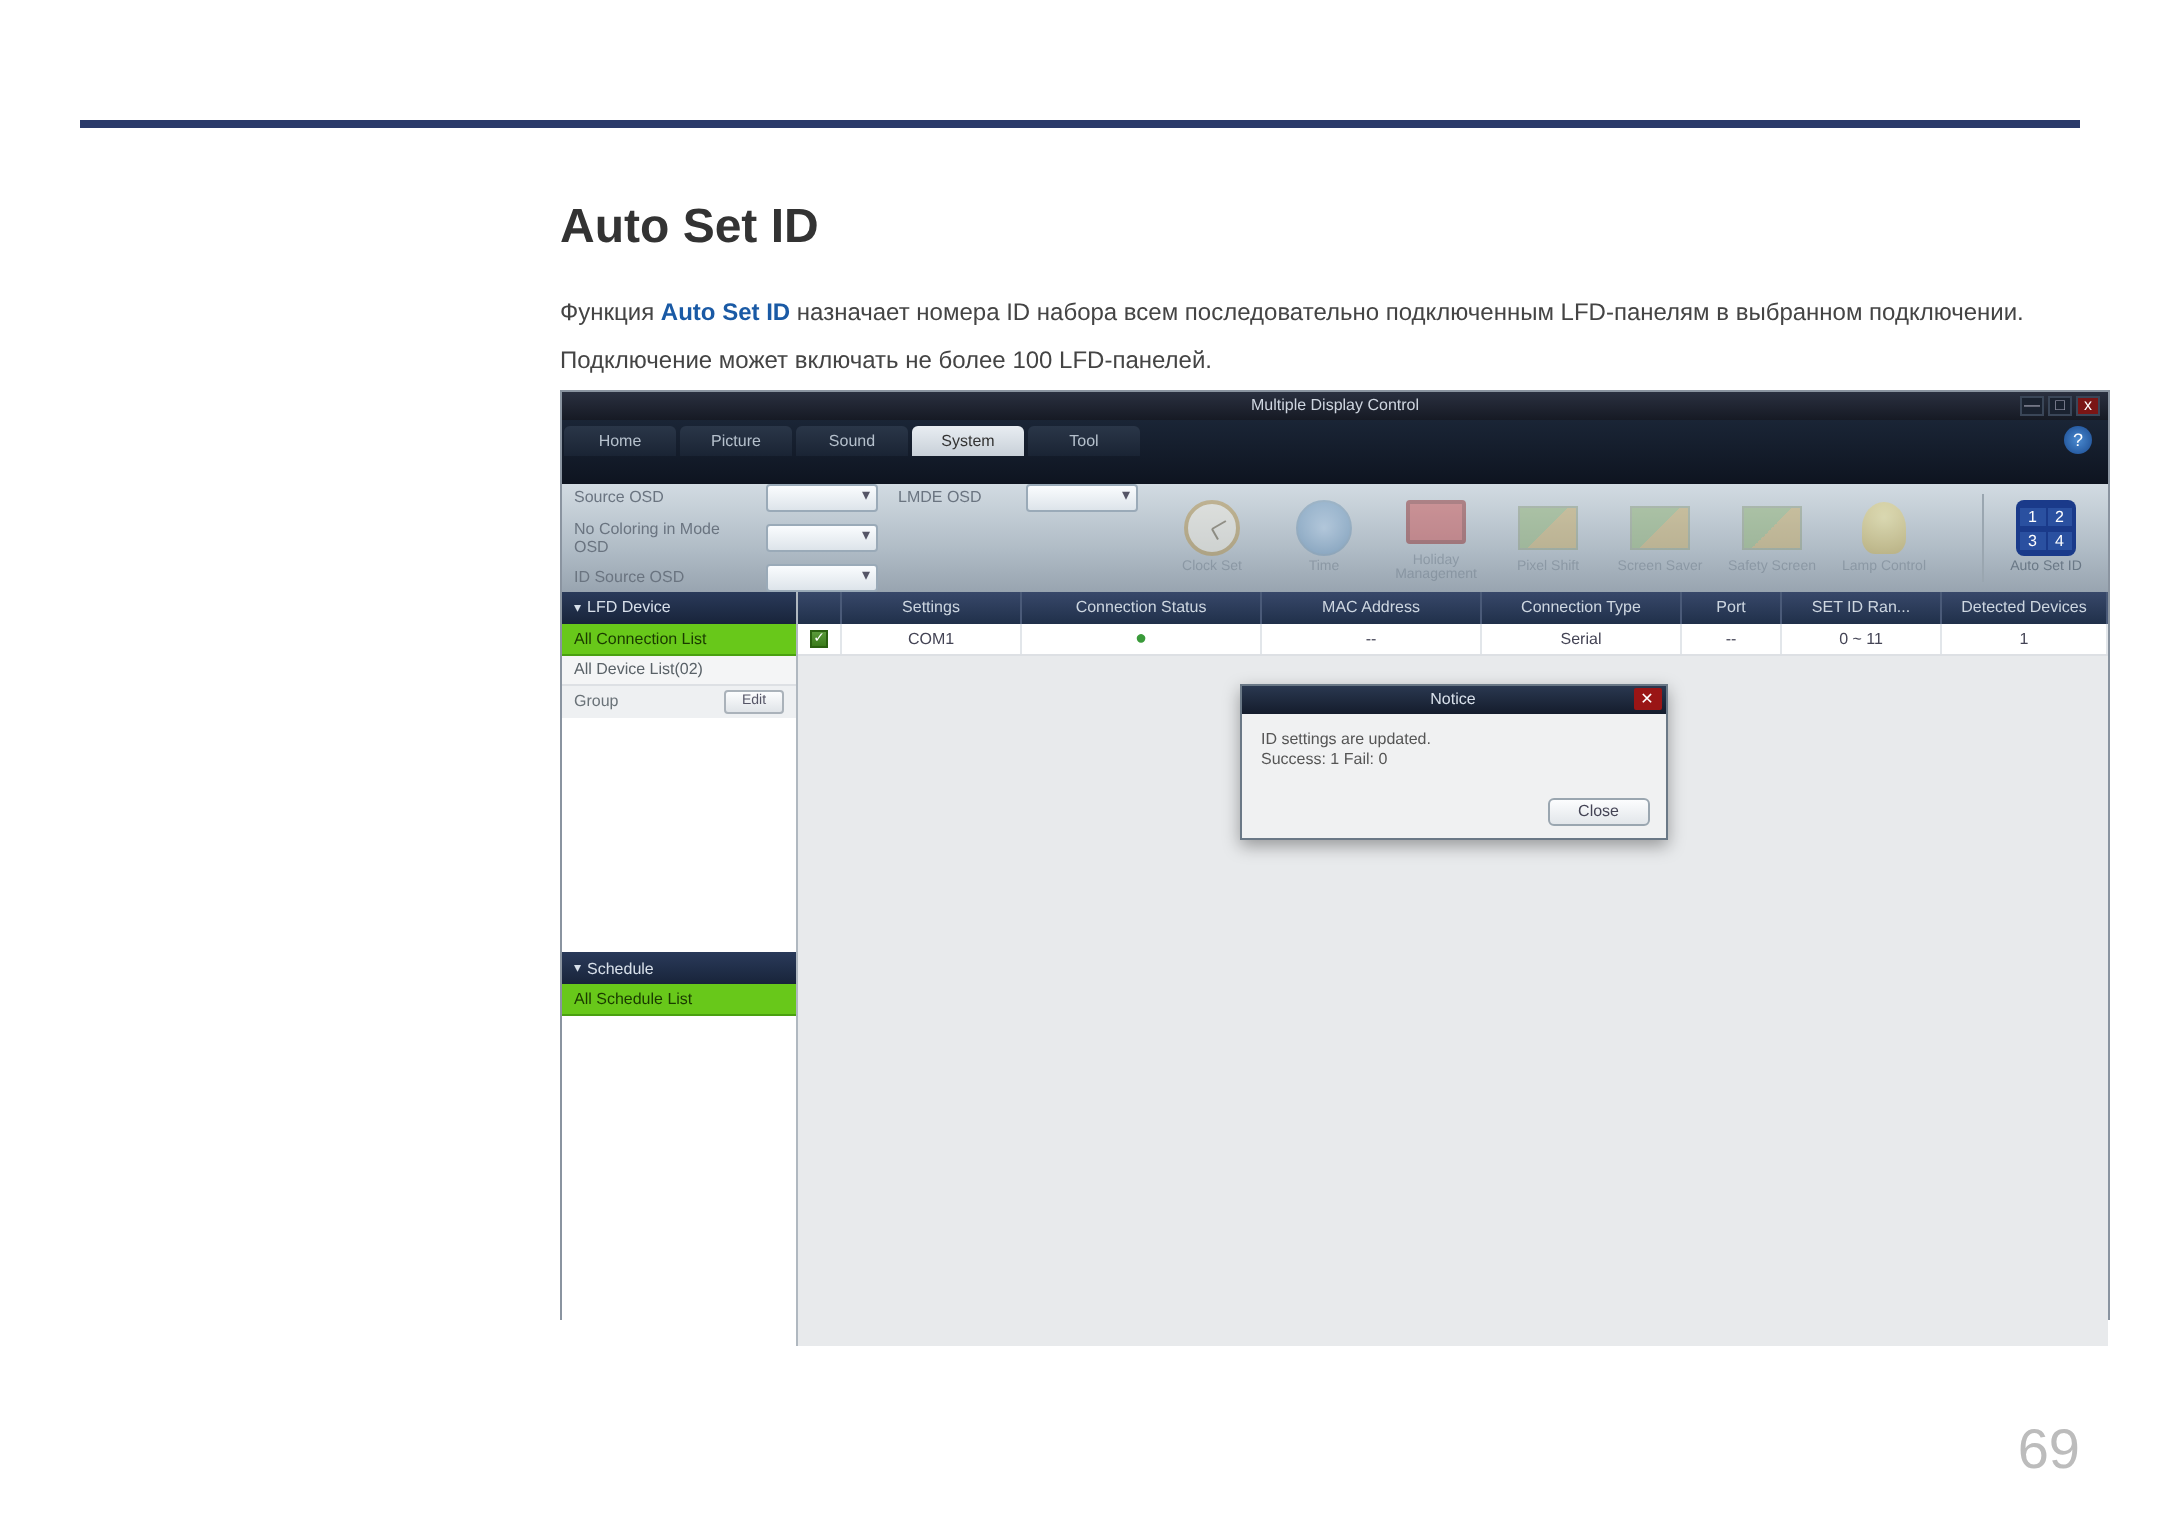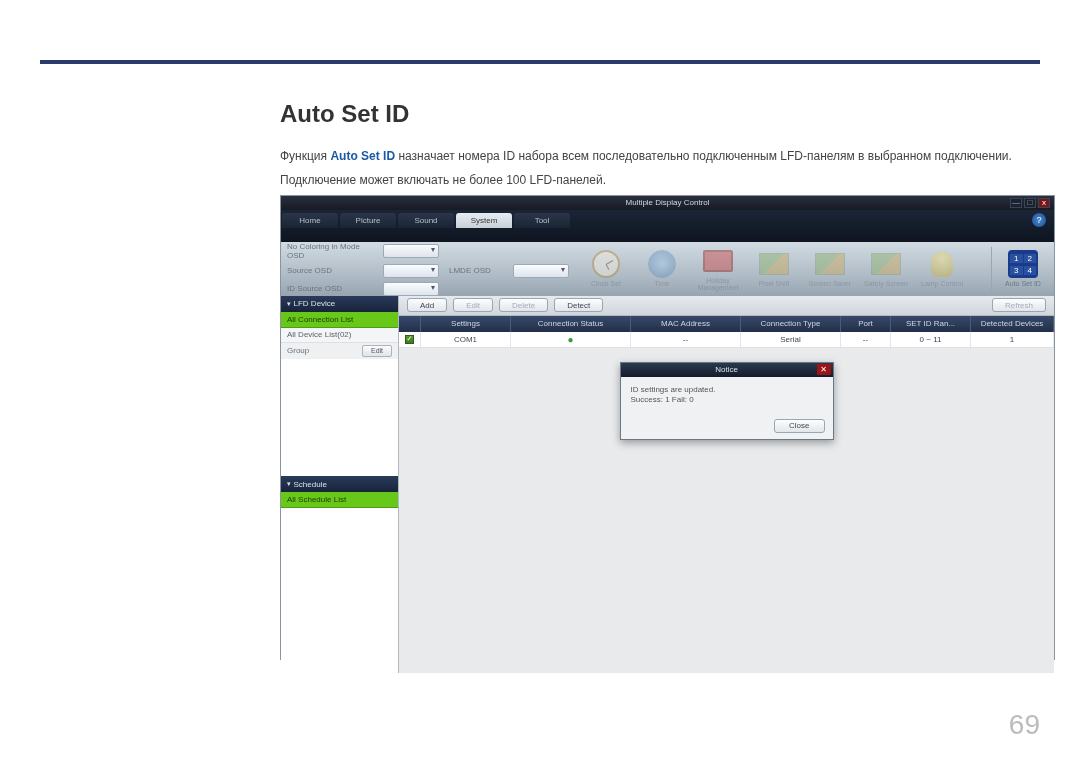--- a/index.html
+++ b/index.html
@@ -314,27 +314,27 @@
       <div class="tab">Picture</div>
       <div class="tab">Sound</div>
       <div class="tab active">System</div>
       <div class="tab">Tool</div>
     </div>
     <div class="helpcircle">?</div>
 
     <div class="toolbar">
       <div class="osd-col">
         <div class="osd-row">
-          <span class="osd-label">No Coloring in Mode OSD</span>
-          <div class="osd-select"></div>
-        </div>
-        <div class="osd-row">
           <span class="osd-label">Source OSD</span>
           <div class="osd-select"></div>
           <span class="osd-label" style="width:60px;margin-left:6px">LMDE OSD</span>
+          <div class="osd-select"></div>
+        </div>
+        <div class="osd-row">
+          <span class="osd-label">No Coloring in Mode OSD</span>
           <div class="osd-select"></div>
         </div>
         <div class="osd-row">
           <span class="osd-label">ID Source OSD</span>
           <div class="osd-select"></div>
         </div>
       </div>
 
       <div class="toolicons">
         <div class="toolicon">
@@ -401,28 +401,20 @@
           <span>Group</span>
           <div class="edit">Edit</div>
         </div>
         <div class="side-fill"></div>
         <div class="side-hdr">Schedule</div>
         <div class="side-green">All Schedule List</div>
         <div style="flex:1.4;background:#fff"></div>
       </div>
 
       <div class="main">
-        <div class="btnrow">
-          <div class="smbtn">Add</div>
-          <div class="smbtn dis">Edit</div>
-          <div class="smbtn dis">Delete</div>
-          <div class="smbtn">Detect</div>
-          <div class="spacer"></div>
-          <div class="smbtn dis">Refresh</div>
-        </div>
 
         <div class="gridhdr">
           <div class="gh c-chk"></div>
           <div class="gh c-set">Settings</div>
           <div class="gh c-con">Connection Status</div>
           <div class="gh c-mac">MAC Address</div>
           <div class="gh c-type">Connection Type</div>
           <div class="gh c-port">Port</div>
           <div class="gh c-range">SET ID Ran...</div>
           <div class="gh c-det">Detected Devices</div>

